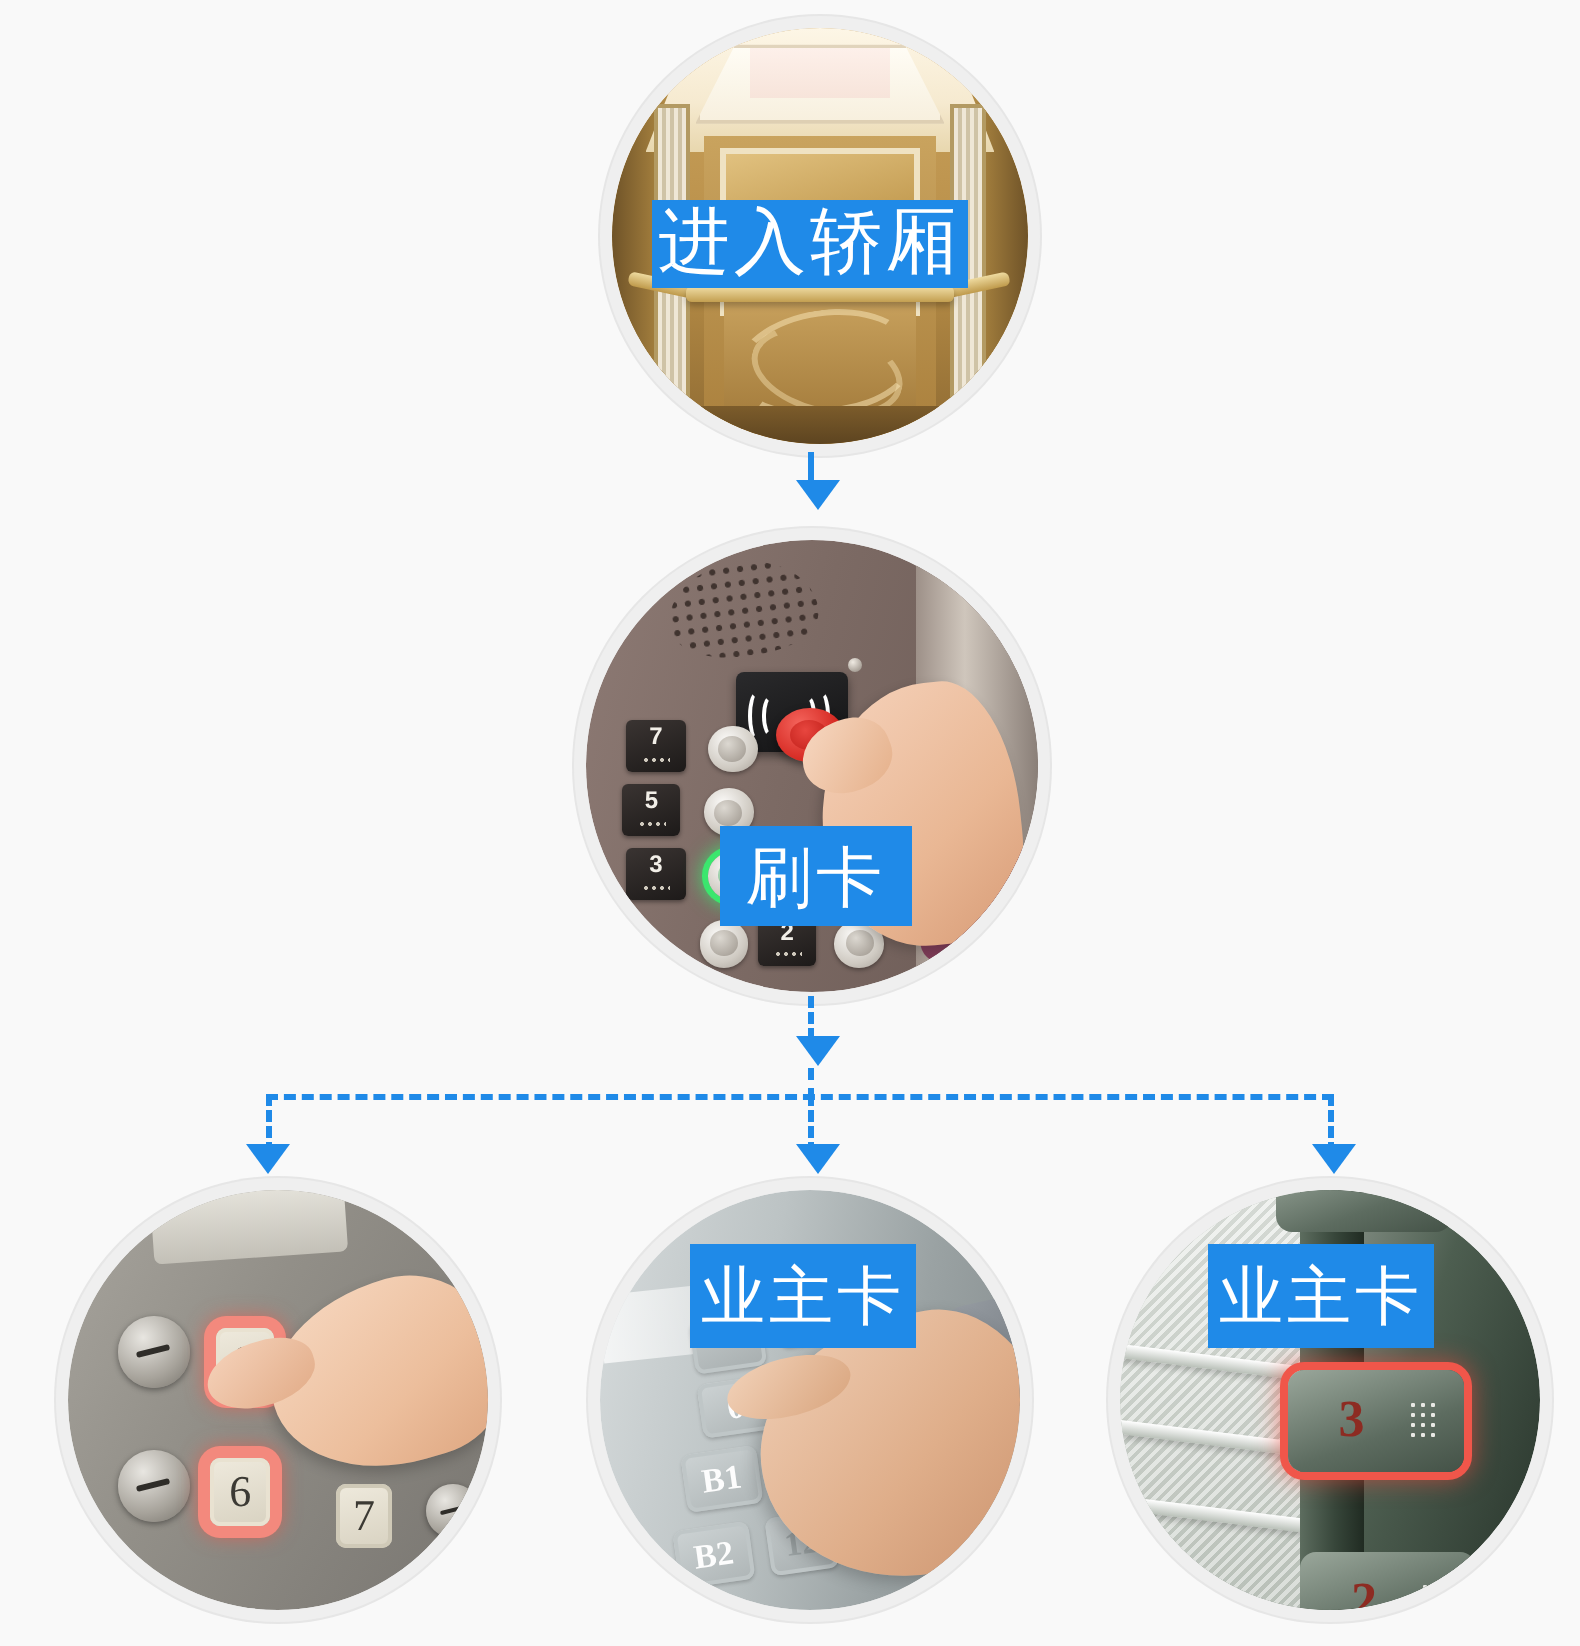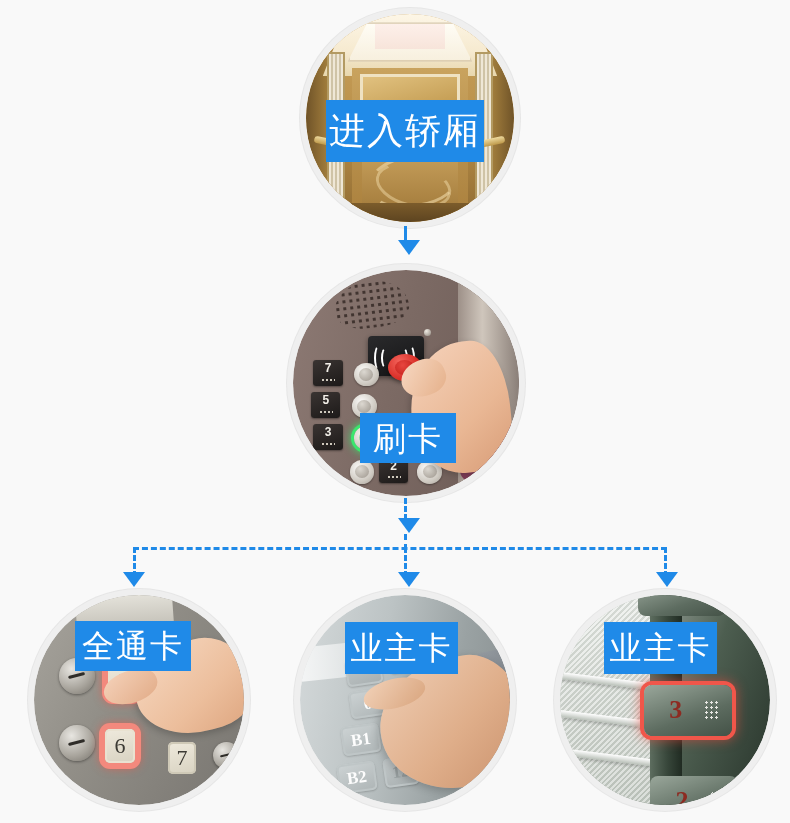--- a/index.html
+++ b/index.html
@@ -227,21 +227,21 @@
       <div class="cab-mirror"></div>
       <div class="cab-panel"></div>
       <div class="cab-swirl"></div>
       <div class="cab-swirl2"></div>
       <div class="cab-railL"></div>
       <div class="cab-railR"></div>
       <div class="cab-rail"></div>
       <div class="cab-floor"></div>
     </div>
   </div>
-  <div class="chip" style="left:326px;top:100px;width:158px;height:62px;font-size:36px;">进入轿厢</div>
+  <div class="chip" style="left:326px;top:100px;width:158px;height:44px;font-size:36px;">进入轿厢</div>
 
   <div class="vline" style="left:404px;top:226px;height:18px;"></div>
   <div class="arrow" style="left:398px;top:240px;"></div>
 
   <div class="node" style="left:293px;top:270px;width:226px;height:226px;">
     <div class="photo">
       <div class="cop-bg"></div>
       <div class="cop-right"></div>
       <div class="cop-grille"></div>
       <div class="cop-reader"></div>
@@ -298,21 +298,20 @@
       <div class="sq lit" style="left:35%;top:33%;width:14%;height:16%;">8</div>
       <div class="sq" style="left:64%;top:47%;width:13%;height:15%;">9</div>
       <div class="sq lit" style="left:34%;top:64%;width:14%;height:16%;">6</div>
       <div class="sq" style="left:64%;top:70%;width:13%;height:15%;">7</div>
       <div class="keyslot" style="right:2%;top:29%;width:13%;height:13%;"></div>
       <div class="keyslot" style="right:2%;top:70%;width:13%;height:13%;"></div>
       <div class="p3-finger"></div>
       <div class="p3-tip"></div>
     </div>
   </div>
-  <div class="chip" style="left:75px;top:621px;width:116px;height:50px;font-size:32px;">全通卡</div>
 
   <div class="node" style="left:300px;top:595px;width:210px;height:210px;">
     <div class="photo">
       <div class="p4-bg"></div>
       <div class="p4-sheen"></div>
       <div class="p4b dim" style="left:42%;top:24%;width:16%;height:13%;transform:rotate(-8deg);">17</div>
       <div class="p4b dim" style="left:22%;top:30%;width:17%;height:13%;transform:rotate(-8deg);"></div>
       <div class="p4b" style="left:24%;top:45%;width:17%;height:13%;transform:rotate(-8deg);">0</div>
       <div class="p4b dim" style="left:45%;top:40%;width:16%;height:13%;transform:rotate(-8deg);"></div>
       <div class="p4b" style="left:20%;top:62%;width:18%;height:14%;transform:rotate(-8deg);">B1</div>

